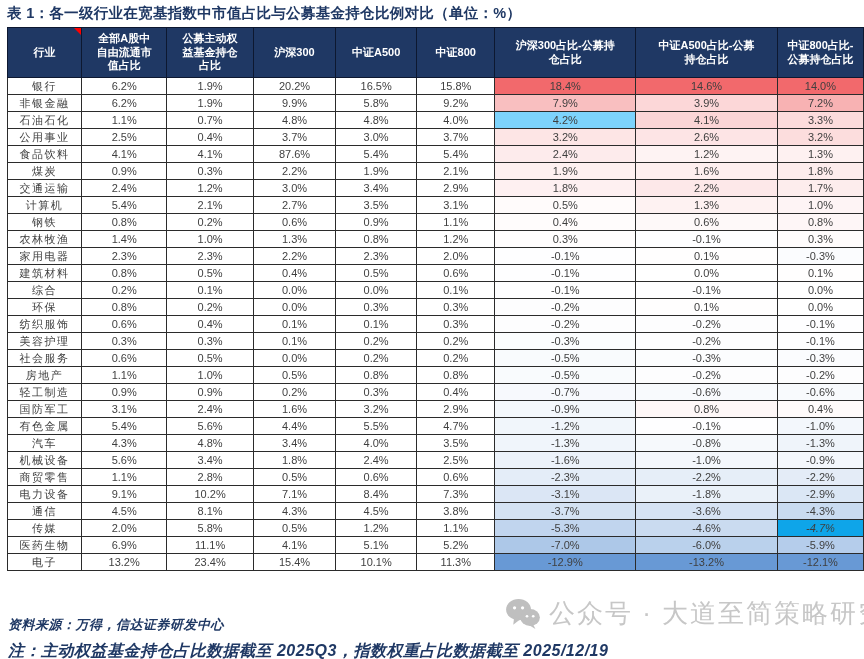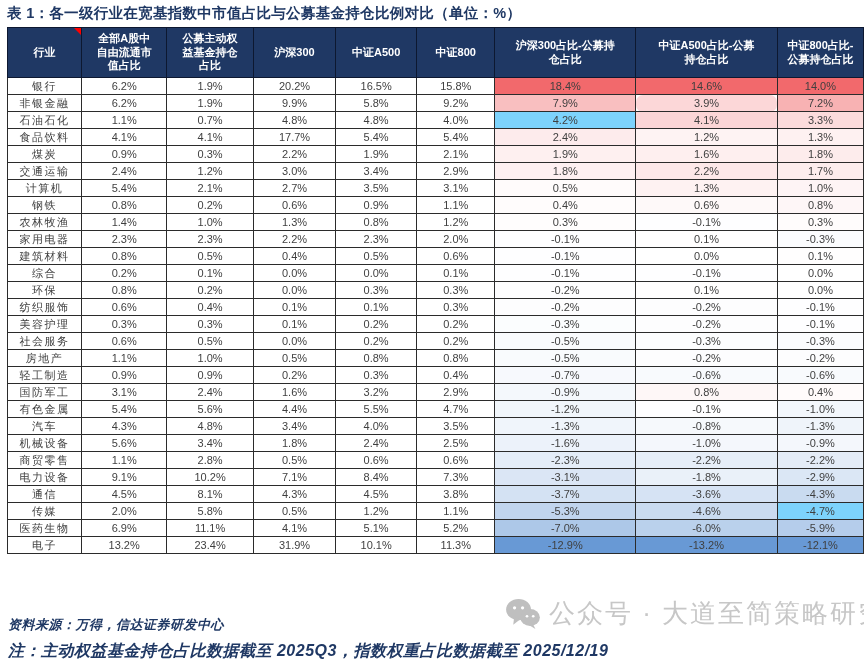--- a/index.html
+++ b/index.html
@@ -100,39 +100,50 @@
         <td style="background: rgb(242, 105, 108);">14.0%</td>
       </tr>
       <tr>
         <td class="ind">非银金融</td>
         <td>6.2%</td>
         <td>1.9%</td>
         <td>9.9%</td>
         <td>5.8%</td>
         <td>9.2%</td>
         <td style="background: rgb(249, 191, 192);">7.9%</td>
-        <td style="background: rgb(252, 215, 216); border-radius: 7px;">3.9%</td>
+        <td style="background: rgb(252, 215, 216);">3.9%</td>
         <td style="background: rgb(248, 178, 179);">7.2%</td>
       </tr>
       <tr>
         <td class="ind">石油石化</td>
         <td>1.1%</td>
         <td>0.7%</td>
         <td>4.8%</td>
         <td>4.8%</td>
         <td>4.0%</td>
         <td style="background: #7dd3fc;">4.2%</td>
         <td style="background: rgb(251, 213, 214);">4.1%</td>
         <td style="background: rgb(252, 220, 220);">3.3%</td>
       </tr>
       <tr>
+        <td class="ind">公用事业</td>
+        <td>2.5%</td>
+        <td>0.4%</td>
+        <td>3.7%</td>
+        <td>3.0%</td>
+        <td>3.7%</td>
+        <td style="background: rgb(253, 229, 229);">3.2%</td>
+        <td style="background: rgb(253, 228, 229);">2.6%</td>
+        <td style="background: rgb(252, 221, 221);">3.2%</td>
+      </tr>
+      <tr>
         <td class="ind">食品饮料</td>
         <td>4.1%</td>
         <td>4.1%</td>
-        <td>17.7%</td>
+        <td>87.6%</td>
         <td>5.4%</td>
         <td>5.4%</td>
         <td style="background: rgb(253, 235, 236);">2.4%</td>
         <td style="background: rgb(254, 243, 243);">1.2%</td>
         <td style="background: rgb(254, 241, 241);">1.3%</td>
       </tr>
       <tr>
         <td class="ind">煤炭</td>
         <td>0.9%</td>
         <td>0.3%</td>
@@ -365,38 +376,38 @@
       </tr>
       <tr>
         <td class="ind">传媒</td>
         <td>2.0%</td>
         <td>5.8%</td>
         <td>0.5%</td>
         <td>1.2%</td>
         <td>1.1%</td>
         <td style="background: rgb(193, 213, 238);">-5.3%</td>
         <td style="background: rgb(202, 219, 240);">-4.6%</td>
-        <td style="background: #7dd3fc;">-4.7%</td>
+        <td style="background: #0ea5e9; font-style: italic;">-4.7%</td>
       </tr>
       <tr>
         <td class="ind">医药生物</td>
         <td>6.9%</td>
         <td>11.1%</td>
         <td>4.1%</td>
         <td>5.1%</td>
         <td>5.2%</td>
         <td style="background: rgb(173, 200, 232);">-7.0%</td>
         <td style="background: rgb(186, 209, 236);">-6.0%</td>
         <td style="background: rgb(181, 205, 235);">-5.9%</td>
       </tr>
       <tr>
         <td class="ind">电子</td>
         <td>13.2%</td>
         <td>23.4%</td>
-        <td>31.9%</td>
+        <td>15.4%</td>
         <td>10.1%</td>
         <td>11.3%</td>
         <td style="background: rgb(104, 153, 213);">-12.9%</td>
         <td style="background: rgb(104, 153, 213);">-13.2%</td>
         <td style="background: rgb(104, 153, 213);">-12.1%</td>
       </tr>
     </tbody>
 </table>
 
 <div class="footer">

